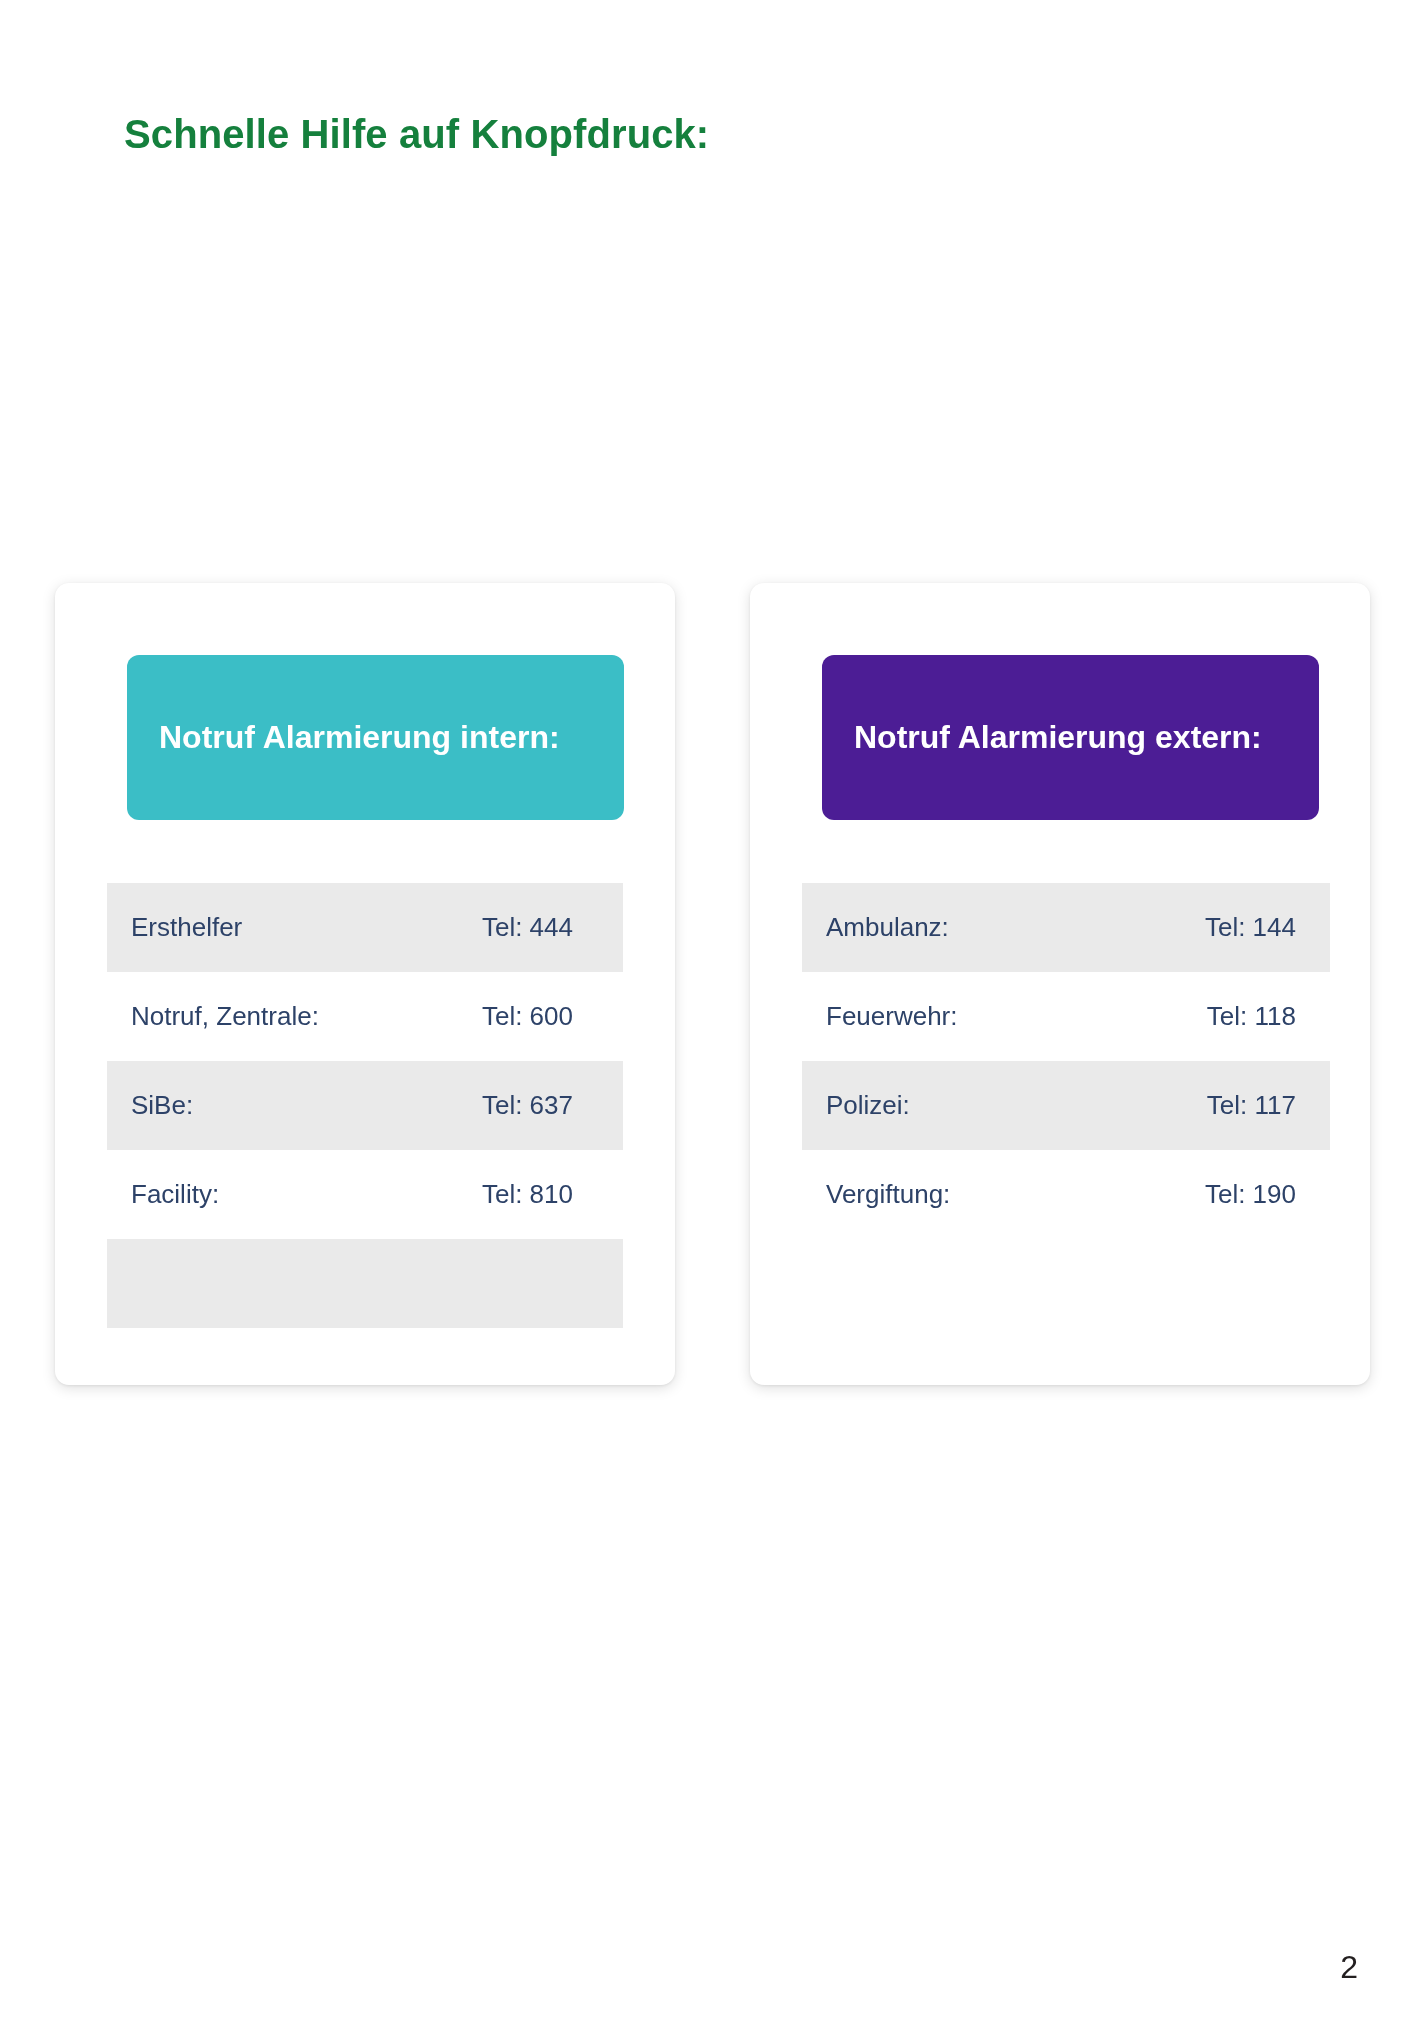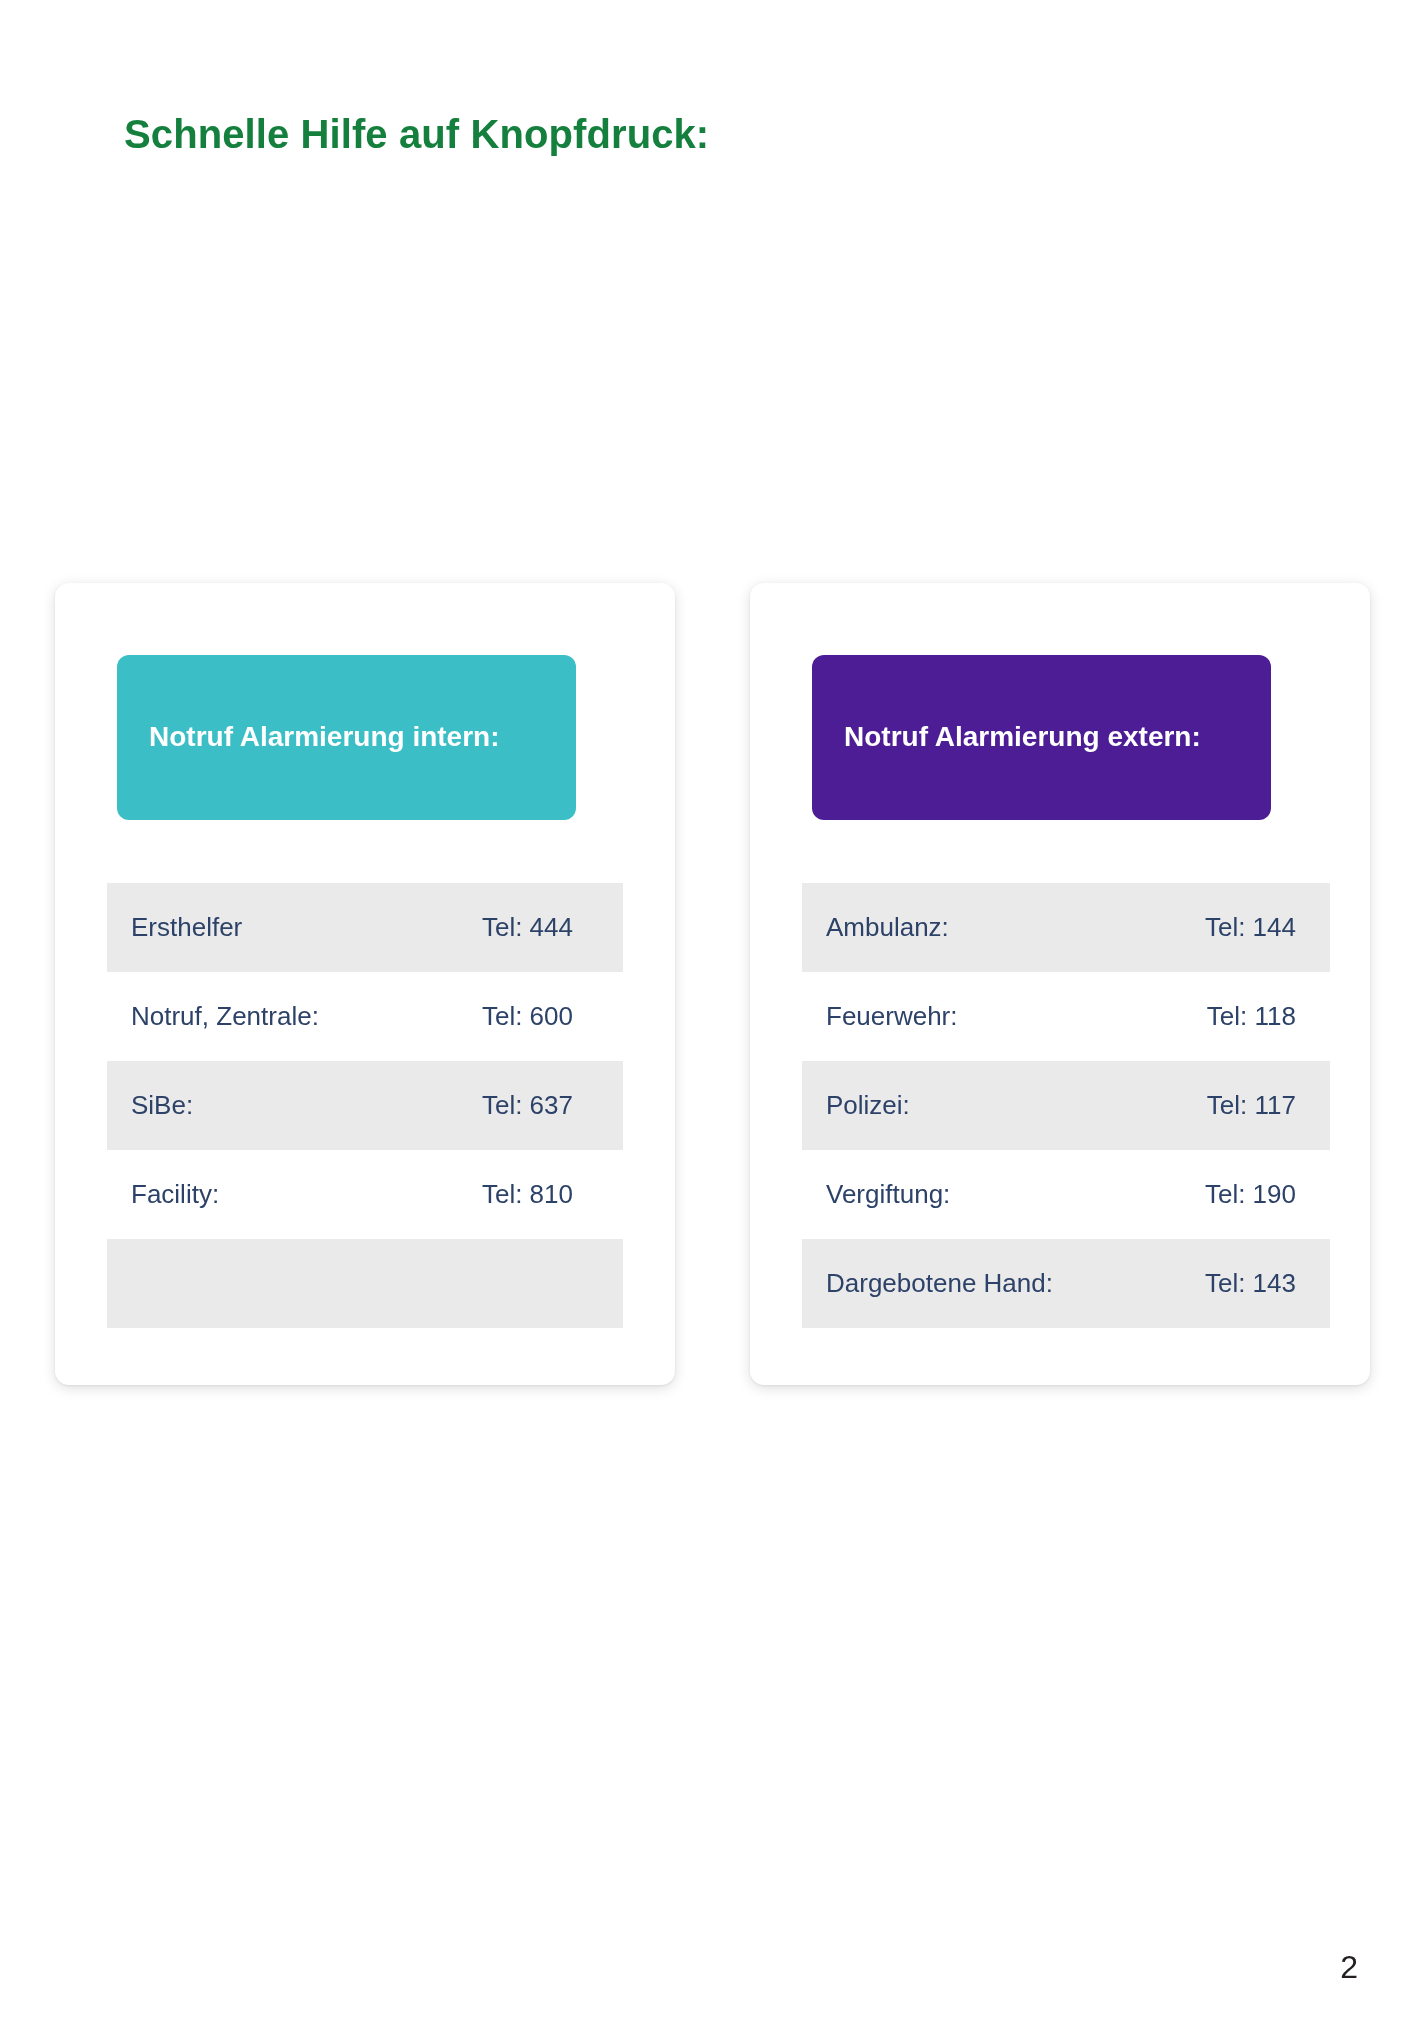--- a/index.html
+++ b/index.html
@@ -56,31 +56,31 @@
     background: #ffffff;
     border-radius: 14px;
     box-shadow: 0 3px 14px rgba(0,0,0,0.13), 0 1px 3px rgba(0,0,0,0.07);
     box-sizing: border-box;
   }
   .card.left  { left: 55px; }
   .card.right { left: 750px; }
 
   .card-header {
     position: absolute;
-    left: 62px;
+    left: 72px;
     top: 72px;
-    width: 459px;
+    width: 497px;
     height: 165px;
     border-radius: 12px;
     box-sizing: border-box;
     display: flex;
     align-items: center;
     padding: 0 32px;
     color: #ffffff;
-    font-size: 28px;
+    font-size: 32px;
     font-weight: bold;
     line-height: 1.32;
   }
   .card-header.teal { background: #3bbec6; }
   .card-header.blue { background: #4c1d95; }
 
   .card-header .hdr-text {
     display: block;
     white-space: pre-line;
   }
@@ -193,24 +193,20 @@
         <div class="row shaded">
           <span class="row-label">Polizei:</span>
           <span class="row-value">Tel: 117</span>
         </div>
 
         <div class="row plain">
           <span class="row-label">Vergiftung:</span>
           <span class="row-value">Tel: 190</span>
         </div>
 
-        <div class="row shaded">
-          <span class="row-label">Dargebotene Hand:</span>
-          <span class="row-value">Tel: 143</span>
-        </div>
 
       </div>
     </div>
 
   </div>
 
   <div class="page-number">2</div>
 
 </div>
 

